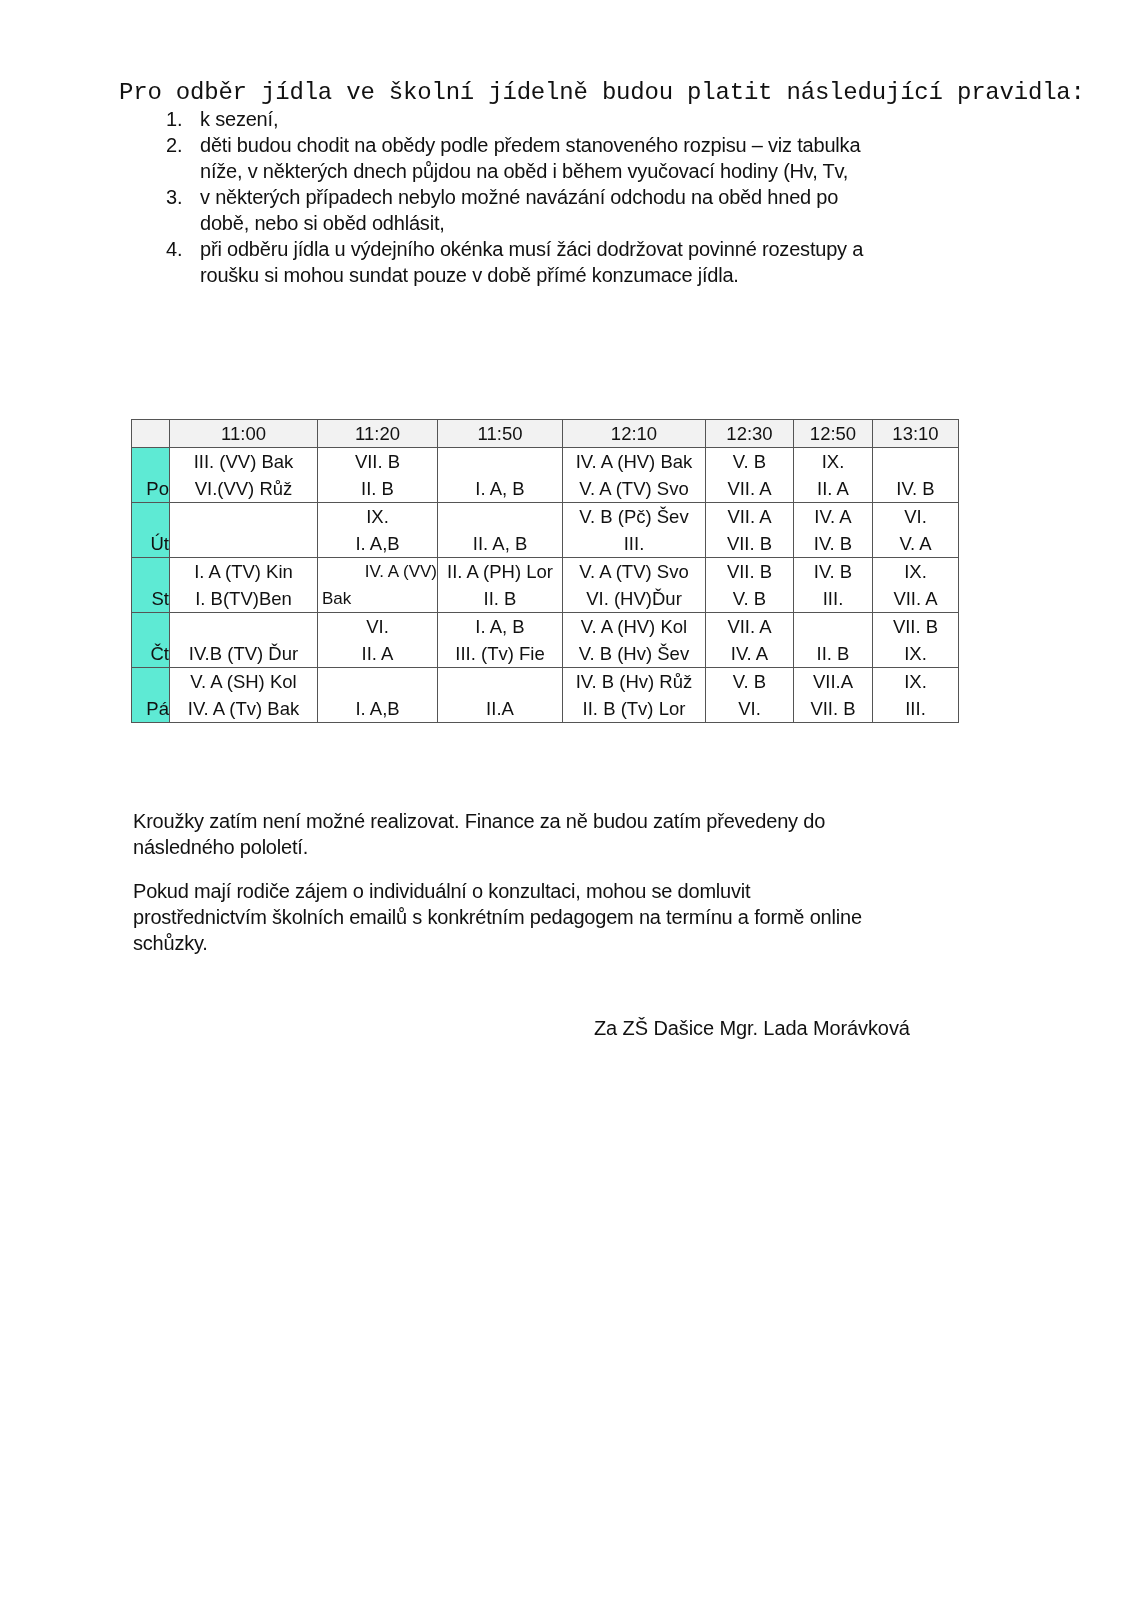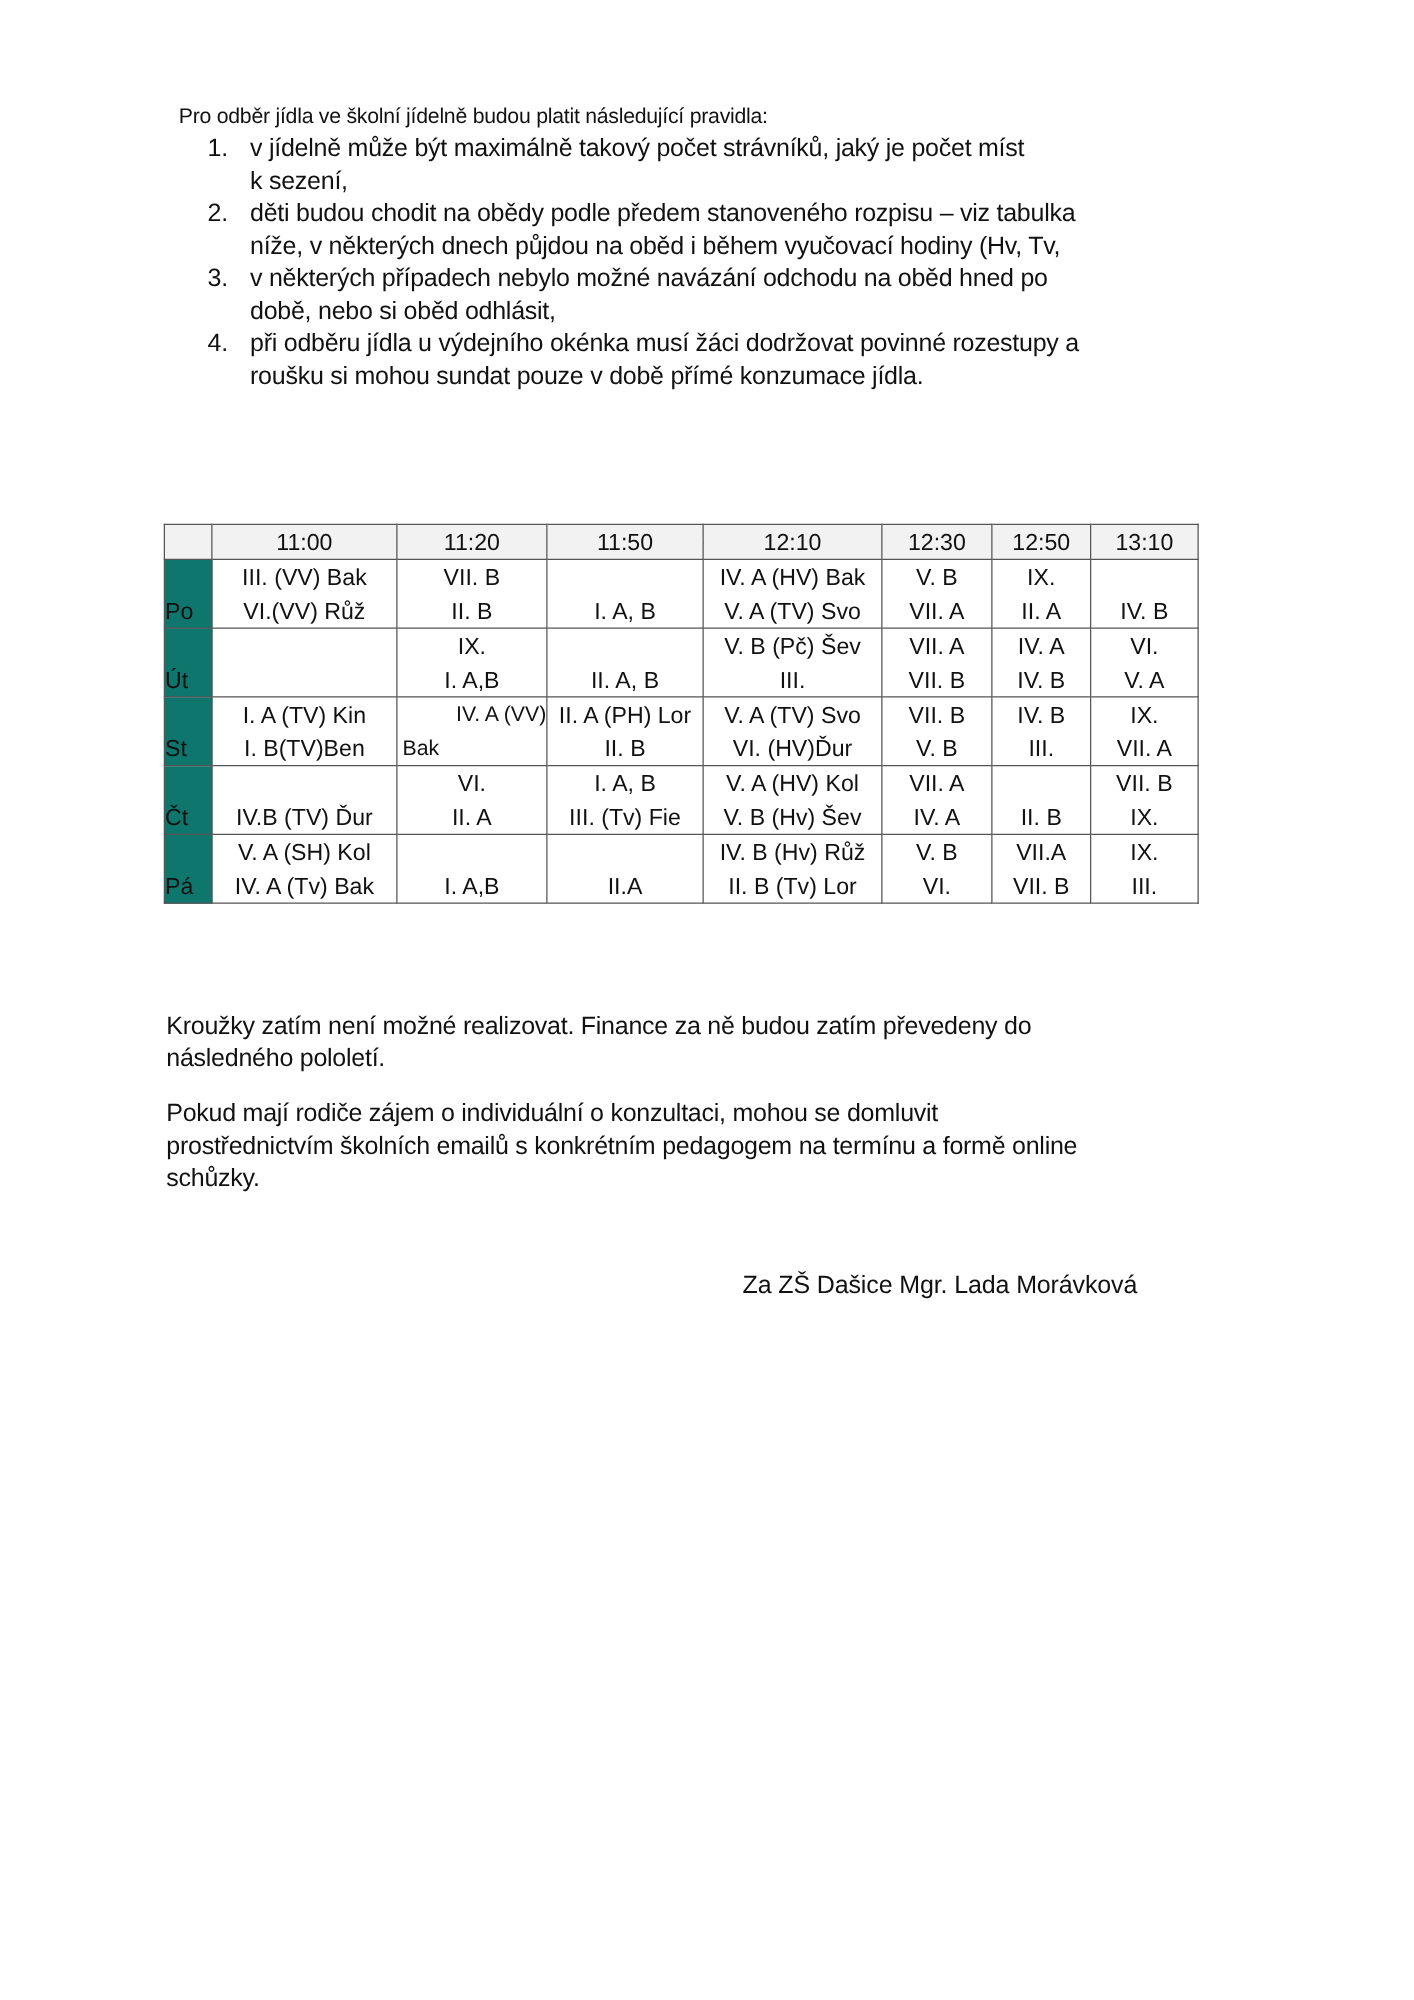--- a/index.html
+++ b/index.html
@@ -1,42 +1,41 @@
 <!DOCTYPE html>
 <html><head>
 <meta charset="utf-8">
 <style>
   html, body { margin: 0; padding: 0; background: #ffffff; }
   body { width: 1131px; height: 1600px; position: relative; overflow: hidden; color: #111; }
   .arial { font-family: "Liberation Sans", sans-serif; }
   .calibri { font-family: "Liberation Sans", sans-serif; }
-  .intro { position: absolute; left: 143px; top: 80px; font-size: 17px; line-height: 26px; letter-spacing: -0.2px; }
+  .intro { position: absolute; left: 119px; top: 80px; font-size: 24px; line-height: 26px; letter-spacing: -0.2px; font-family: Liberation Mono, monospace; }
   .rules { position: absolute; left: 133px; top: 106px; width: 850px; margin: 0; padding: 0; list-style: none; font-size: 20px; line-height: 26px; letter-spacing: -0.2px; }
   .rules li { position: relative; padding-left: 67px; margin: 0; }
   .rules .num { position: absolute; left: 33px; top: 0; }
   .caption { position: absolute; left: 131px; width: 827px; top: 418px; text-align: center; font-size: 19px; line-height: 24px; }
   table.sched { position: absolute; left: 131px; top: 419px; border-collapse: collapse; font-size: 18.5px; table-layout: fixed; }
   table.sched td, table.sched th { border: 1.5px solid #555; padding: 0; text-align: center; vertical-align: bottom; font-weight: normal; line-height: 27px; }
   table.sched thead th { background: #f2f2f2; height: 27px; vertical-align: middle; }
-  table.sched td.day { background: #0f766e; text-align: left; }
+  table.sched td.day { background: #5eead4; text-align: right; }
   table.sched td.cell { white-space: nowrap; }
   table.sched td.left { text-align: left; padding-left: 4px; }
   .cellline { display: block; height: 27px; }
   .para { position: absolute; left: 133px; font-size: 20px; line-height: 26px; letter-spacing: -0.2px; width: 850px; }
   .sign { position: absolute; left: 594px; top: 1015px; font-size: 20px; line-height: 26px; letter-spacing: -0.1px; }
 </style>
 </head>
 <body>
 
 <div class="intro arial">Pro odběr jídla ve školní jídelně budou platit následující pravidla:</div>
 
 <ol class="rules arial">
   <li>
     <span class="num">1.</span>
-    <div>v jídelně může být maximálně takový počet strávníků, jaký je počet míst</div>
     <div>k sezení,</div>
   </li>
   <li>
     <span class="num">2.</span>
     <div>děti budou chodit na obědy podle předem stanoveného rozpisu – viz tabulka</div>
     <div>níže, v některých dnech půjdou na oběd i během vyučovací hodiny (Hv, Tv,</div>
   </li>
   <li>
     <span class="num">3.</span>
     <div>v některých případech nebylo možné navázání odchodu na oběd hned po</div>

